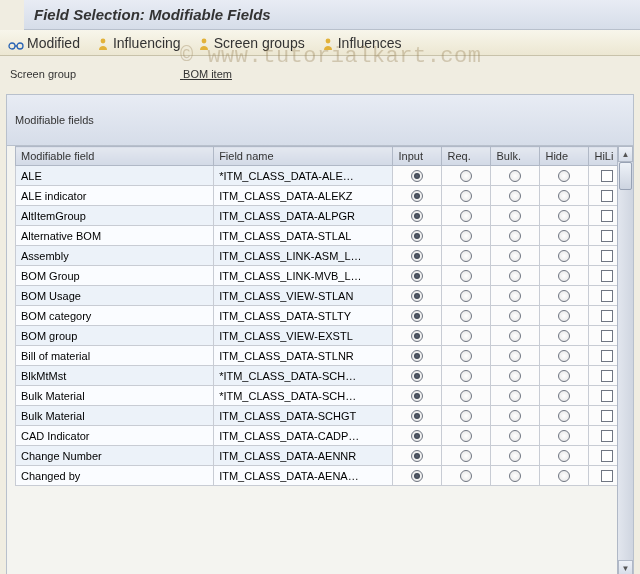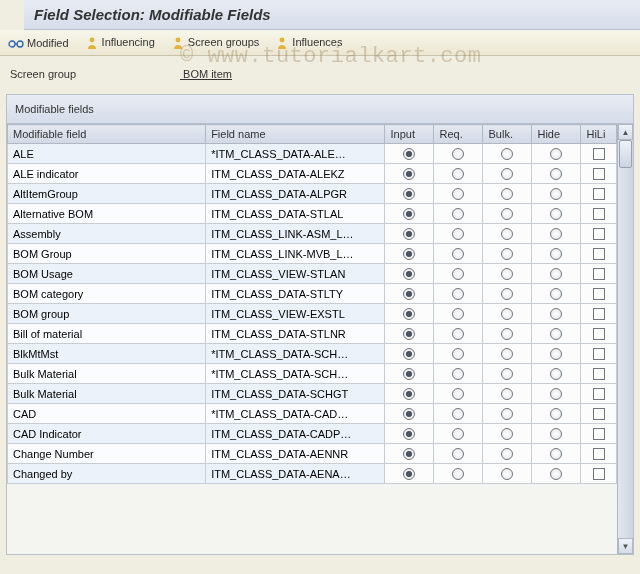--- a/index.html
+++ b/index.html
@@ -27,60 +27,61 @@
     .toolbar {
       background: linear-gradient(#f8f6eb, #ece7d2);
       border-bottom: 1px solid #c8c2aa;
       padding: 2px 4px;
       height: 26px;
       display: flex;
       align-items: center;
     }
     .toolbar-btn {
       display: inline-flex;
-      align-items: flex-start;
+      align-items: flex-end;
       padding: 2px 10px 2px 4px;
       cursor: pointer;
       color: #333;
-      font-size: 11px;
+      font-size: 14px;
       border-radius: 3px;
       margin-right: 2px;
     }
     .toolbar-btn .icon { margin-right: 3px; display:inline-flex; }
     .info-row {
       padding: 12px 10px 14px 10px;
       font-size: 11px;
       color: #333;
       text-decoration: underline;
     }
     .info-row .lbl { display:inline-block; width: 170px; }
     .panel {
       margin: 0 6px 6px 6px;
       border: 1px solid #b8c0cc;
       background: #f4f4f0;
     }
     .panel-header {
       background: linear-gradient(#e8ecf4, #d6dde9);
       border-bottom: 1px solid #b8c0cc;
-      padding: 8px 8px;
+      padding: 19px 8px;
       font-size: 11px;
       color: #333;
     }
     .table-wrap {
       display: flex;
       height: 430px;
     }
     .table-scroll {
       flex: 1;
       overflow: hidden;
     }
     table {
       border-collapse: collapse;
       width: 100%;
       table-layout: fixed;
+      margin-left: 8px;
     }
     th {
       background: linear-gradient(#e4e8f0, #d2d9e6);
       border: 1px solid #b0b8c6;
       font-weight: normal;
       text-align: left;
       padding: 3px 5px;
       font-size: 11px;
       color: #333;
       overflow: hidden;
@@ -335,29 +336,20 @@
             <tr>
               <td class="text-cell">Bulk Material</td>
               <td class="text-cell">ITM_CLASS_DATA-SCHGT</td>
               <td class="ctrl-cell"><span class="radio sel"></span></td>
               <td class="ctrl-cell"><span class="radio"></span></td>
               <td class="ctrl-cell"><span class="radio"></span></td>
               <td class="ctrl-cell"><span class="radio"></span></td>
               <td class="ctrl-cell"><span class="chk"></span></td>
             </tr>
             <tr>
-              <td class="text-cell">CAD</td>
-              <td class="text-cell">*ITM_CLASS_DATA-CAD…</td>
-              <td class="ctrl-cell"><span class="radio sel"></span></td>
-              <td class="ctrl-cell"><span class="radio"></span></td>
-              <td class="ctrl-cell"><span class="radio"></span></td>
-              <td class="ctrl-cell"><span class="radio"></span></td>
-              <td class="ctrl-cell"><span class="chk"></span></td>
-            </tr>
-            <tr>
               <td class="text-cell">CAD Indicator</td>
               <td class="text-cell">ITM_CLASS_DATA-CADP…</td>
               <td class="ctrl-cell"><span class="radio sel"></span></td>
               <td class="ctrl-cell"><span class="radio"></span></td>
               <td class="ctrl-cell"><span class="radio"></span></td>
               <td class="ctrl-cell"><span class="radio"></span></td>
               <td class="ctrl-cell"><span class="chk"></span></td>
             </tr>
             <tr>
               <td class="text-cell">Change Number</td>

